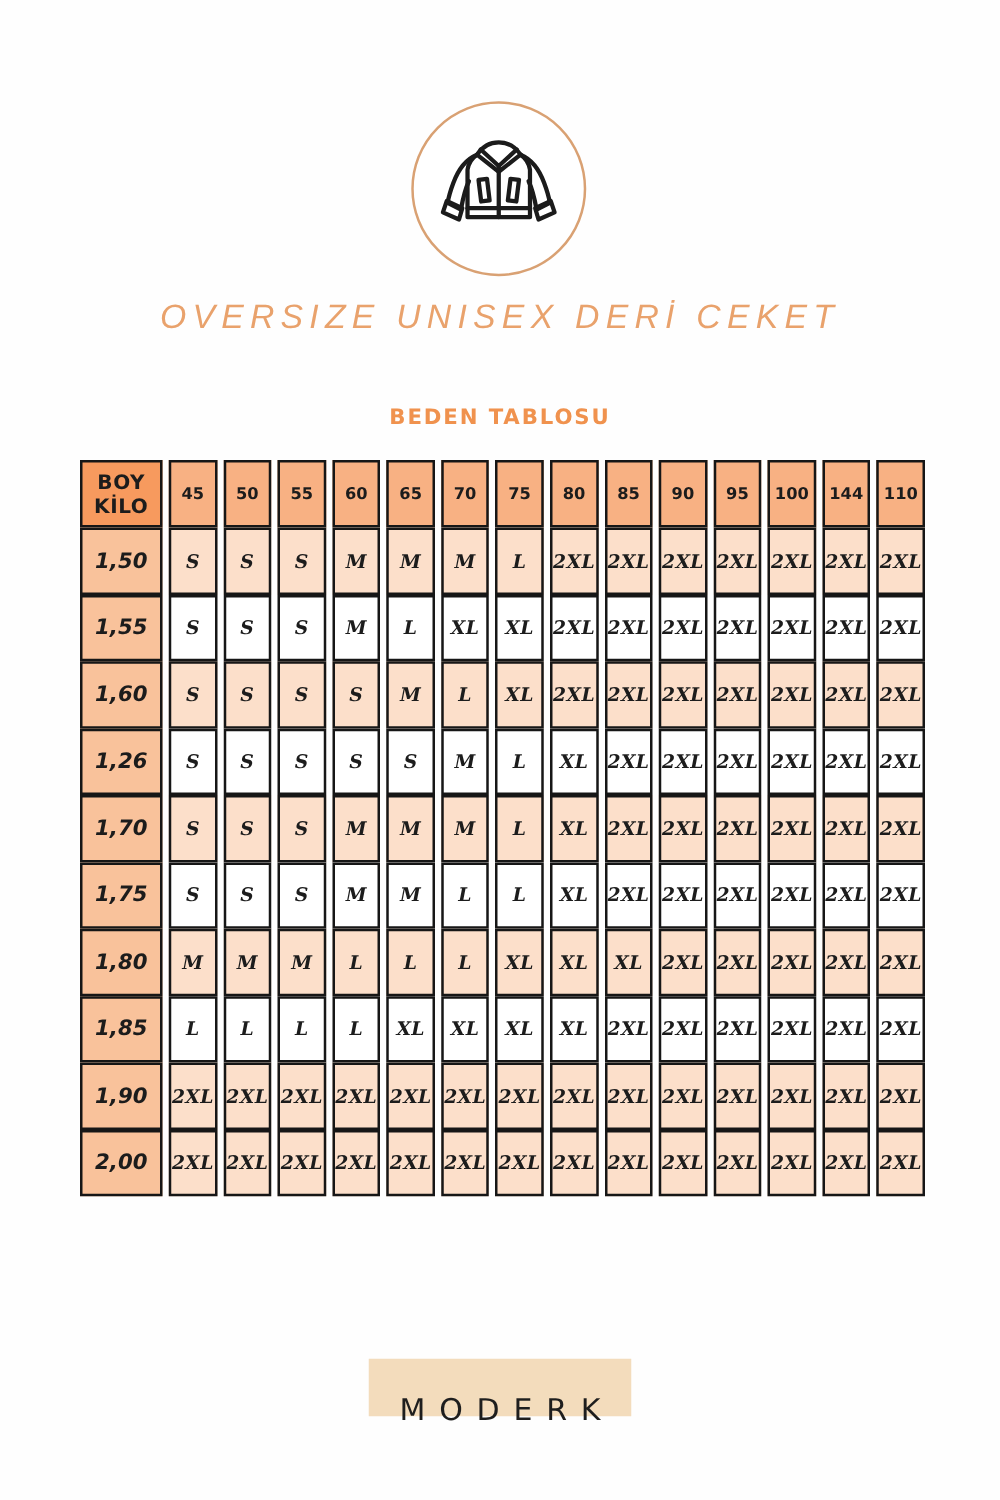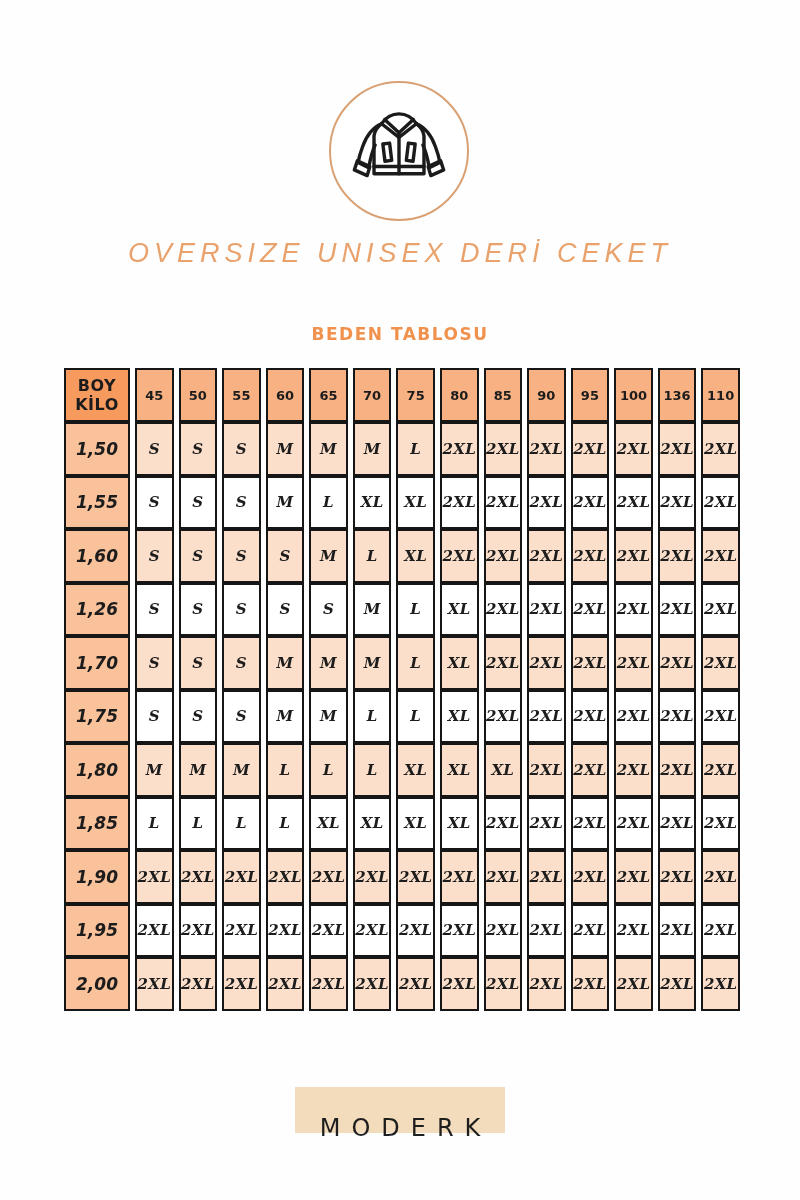--- a/index.html
+++ b/index.html
@@ -151,21 +151,21 @@
           <th>55</th>
           <th>60</th>
           <th>65</th>
           <th>70</th>
           <th>75</th>
           <th>80</th>
           <th>85</th>
           <th>90</th>
           <th>95</th>
           <th>100</th>
-          <th>136</th>
+          <th>144</th>
           <th>110</th>
         </tr>
       </thead>
     <tbody>
         <tr class="row-tint">
           <td class="height-cell">1,50</td>
           <td class="size-cell">S</td>
           <td class="size-cell">S</td>
           <td class="size-cell">S</td>
           <td class="size-cell">M</td>
@@ -294,37 +294,20 @@
           <td class="size-cell">XL</td>
           <td class="size-cell">2XL</td>
           <td class="size-cell">2XL</td>
           <td class="size-cell">2XL</td>
           <td class="size-cell">2XL</td>
           <td class="size-cell">2XL</td>
           <td class="size-cell">2XL</td>
         </tr>
         <tr class="row-tint">
           <td class="height-cell">1,90</td>
-          <td class="size-cell">2XL</td>
-          <td class="size-cell">2XL</td>
-          <td class="size-cell">2XL</td>
-          <td class="size-cell">2XL</td>
-          <td class="size-cell">2XL</td>
-          <td class="size-cell">2XL</td>
-          <td class="size-cell">2XL</td>
-          <td class="size-cell">2XL</td>
-          <td class="size-cell">2XL</td>
-          <td class="size-cell">2XL</td>
-          <td class="size-cell">2XL</td>
-          <td class="size-cell">2XL</td>
-          <td class="size-cell">2XL</td>
-          <td class="size-cell">2XL</td>
-        </tr>
-        <tr class="row-plain">
-          <td class="height-cell">1,95</td>
           <td class="size-cell">2XL</td>
           <td class="size-cell">2XL</td>
           <td class="size-cell">2XL</td>
           <td class="size-cell">2XL</td>
           <td class="size-cell">2XL</td>
           <td class="size-cell">2XL</td>
           <td class="size-cell">2XL</td>
           <td class="size-cell">2XL</td>
           <td class="size-cell">2XL</td>
           <td class="size-cell">2XL</td>

